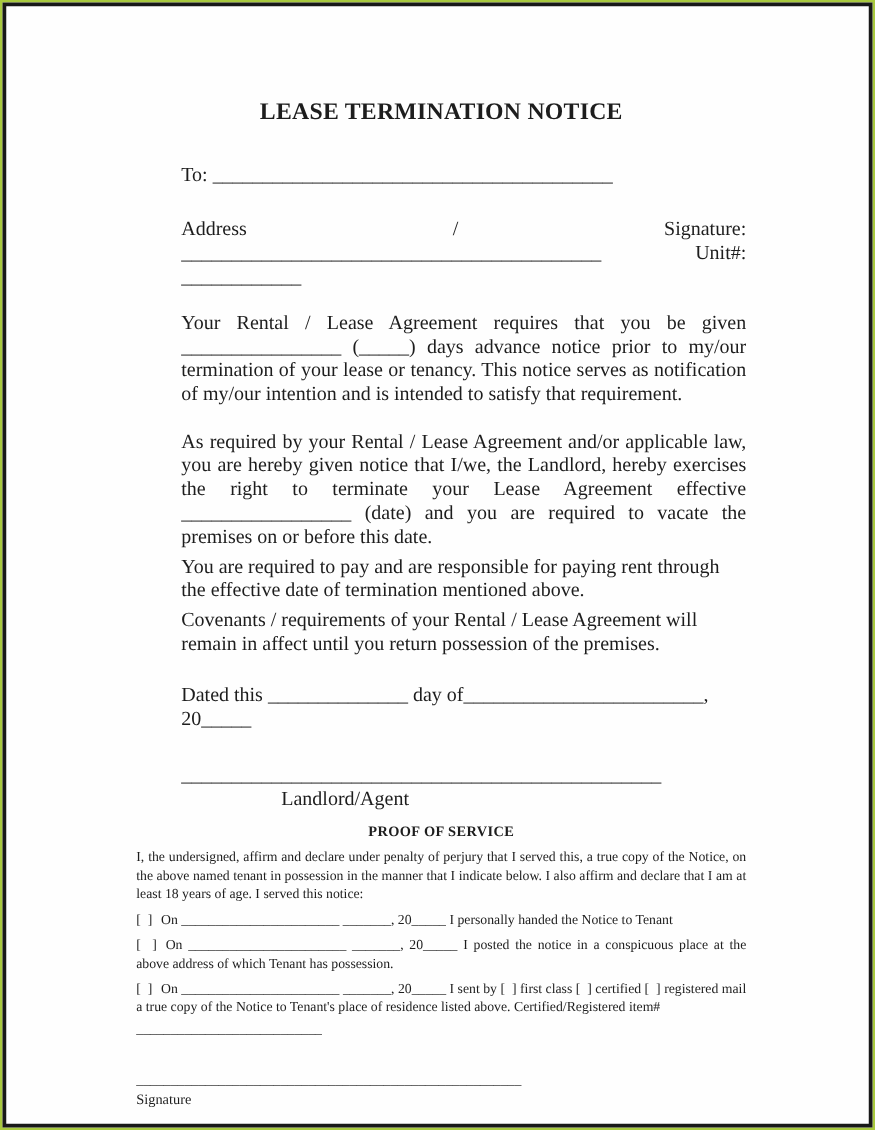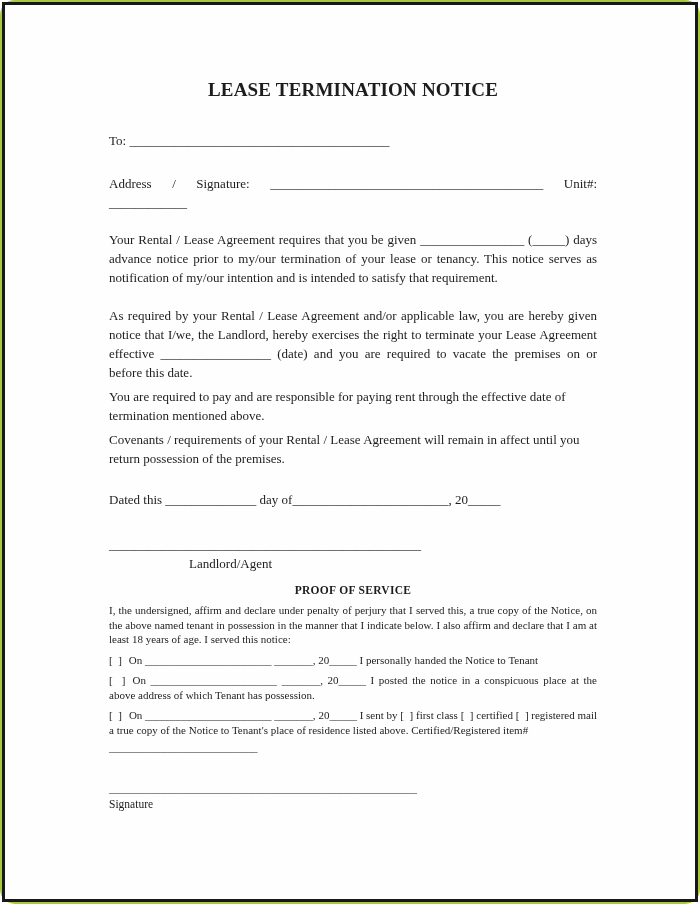--- a/index.html
+++ b/index.html
@@ -3,21 +3,20 @@
 <meta charset="utf-8">
 <style>
   html, body { margin: 0; padding: 0; background: #ffffff; }
 
   .page-edge {
     width: 700px;
     height: 904px;
     box-sizing: border-box;
     background: #a8c93e;
     padding: 2px;
-    border-radius: 15px;
   }
 
   .page {
     width: 100%;
     height: 100%;
     box-sizing: border-box;
     background: #fefefe;
     border: 3px solid #181818;
     padding: 74px 98px 0 104px;
     overflow: hidden;
@@ -38,21 +37,21 @@
 
   .subtitle {
     margin: 1px 0 0 0;
     text-align: center;
     font-size: 15px;
     line-height: 18px;
     font-weight: bold;
     letter-spacing: 0.2px;
   }
 
-  .body-text { font-size: 13px; line-height: 19px; }
+  .body-text { font-size: 16px; line-height: 19px; margin-left: 36px; }
   .just { text-align: justify; text-align-last: left; }
 
   .to-row      { margin-top: 30px; }
   .addr-row    { margin-top: 24px; }
   .p-notice    { margin-top: 18px; }
   .p-term      { margin-top: 19px; }
   .p-rent      { margin-top: 5px; }
   .p-cov       { margin-top: 5px; }
   .dated-row   { margin-top: 22px; }
   .landlord-line  { margin-top: 26px; }

